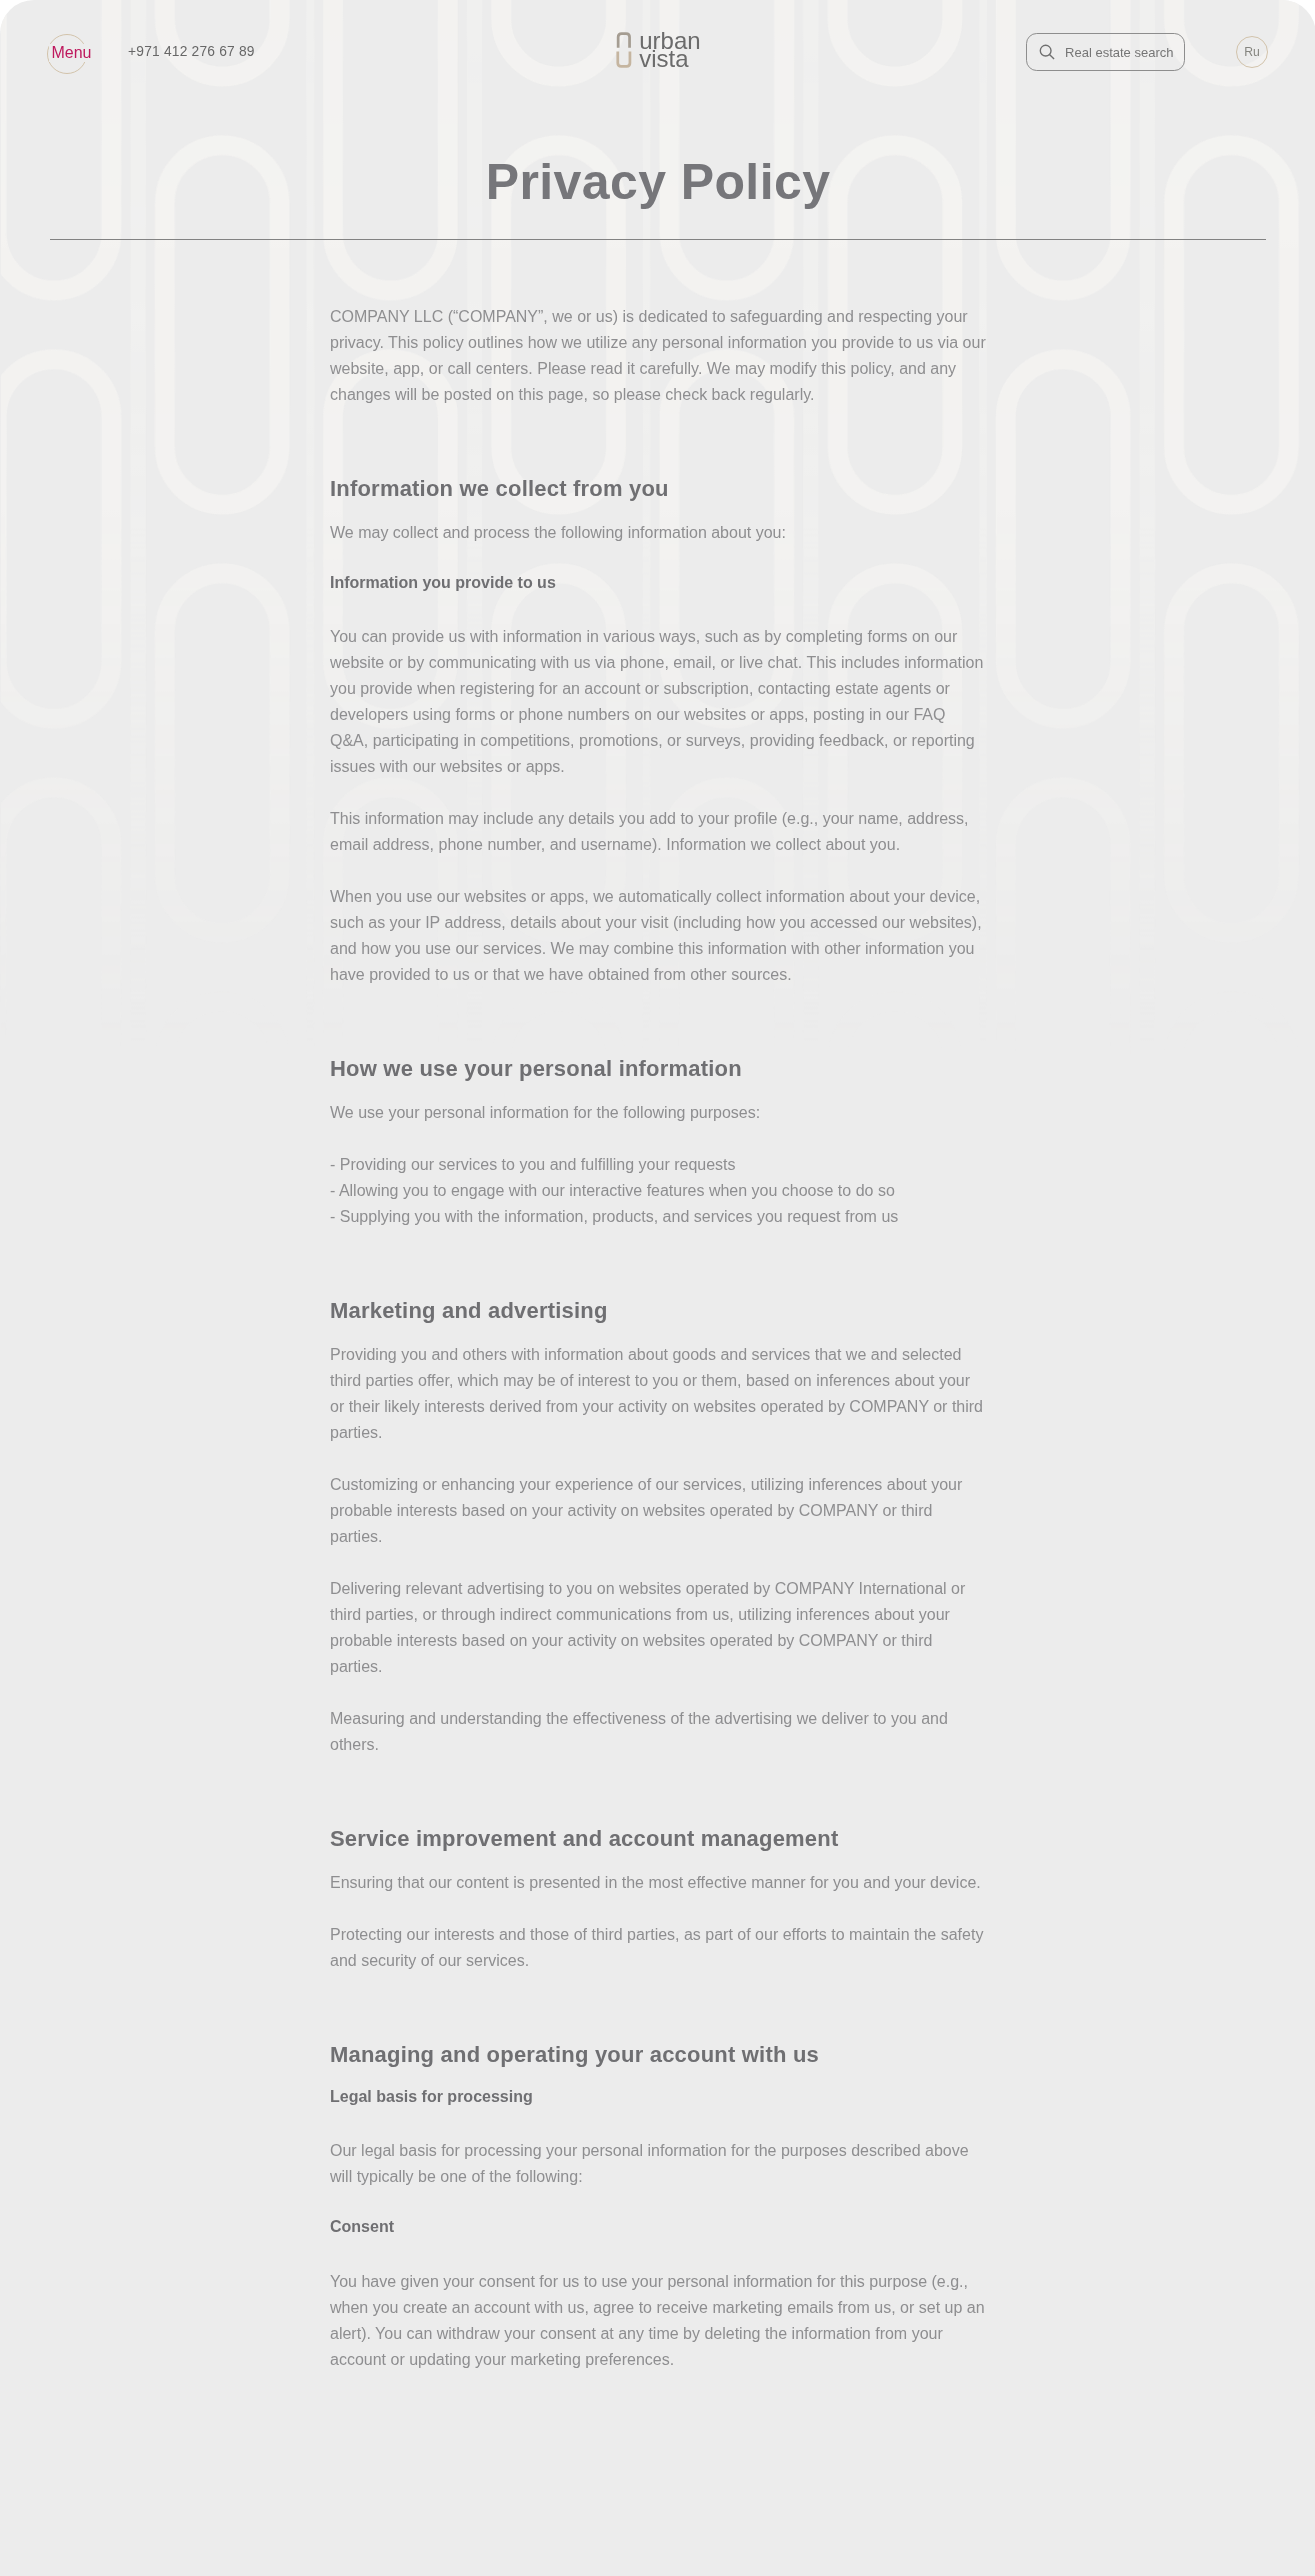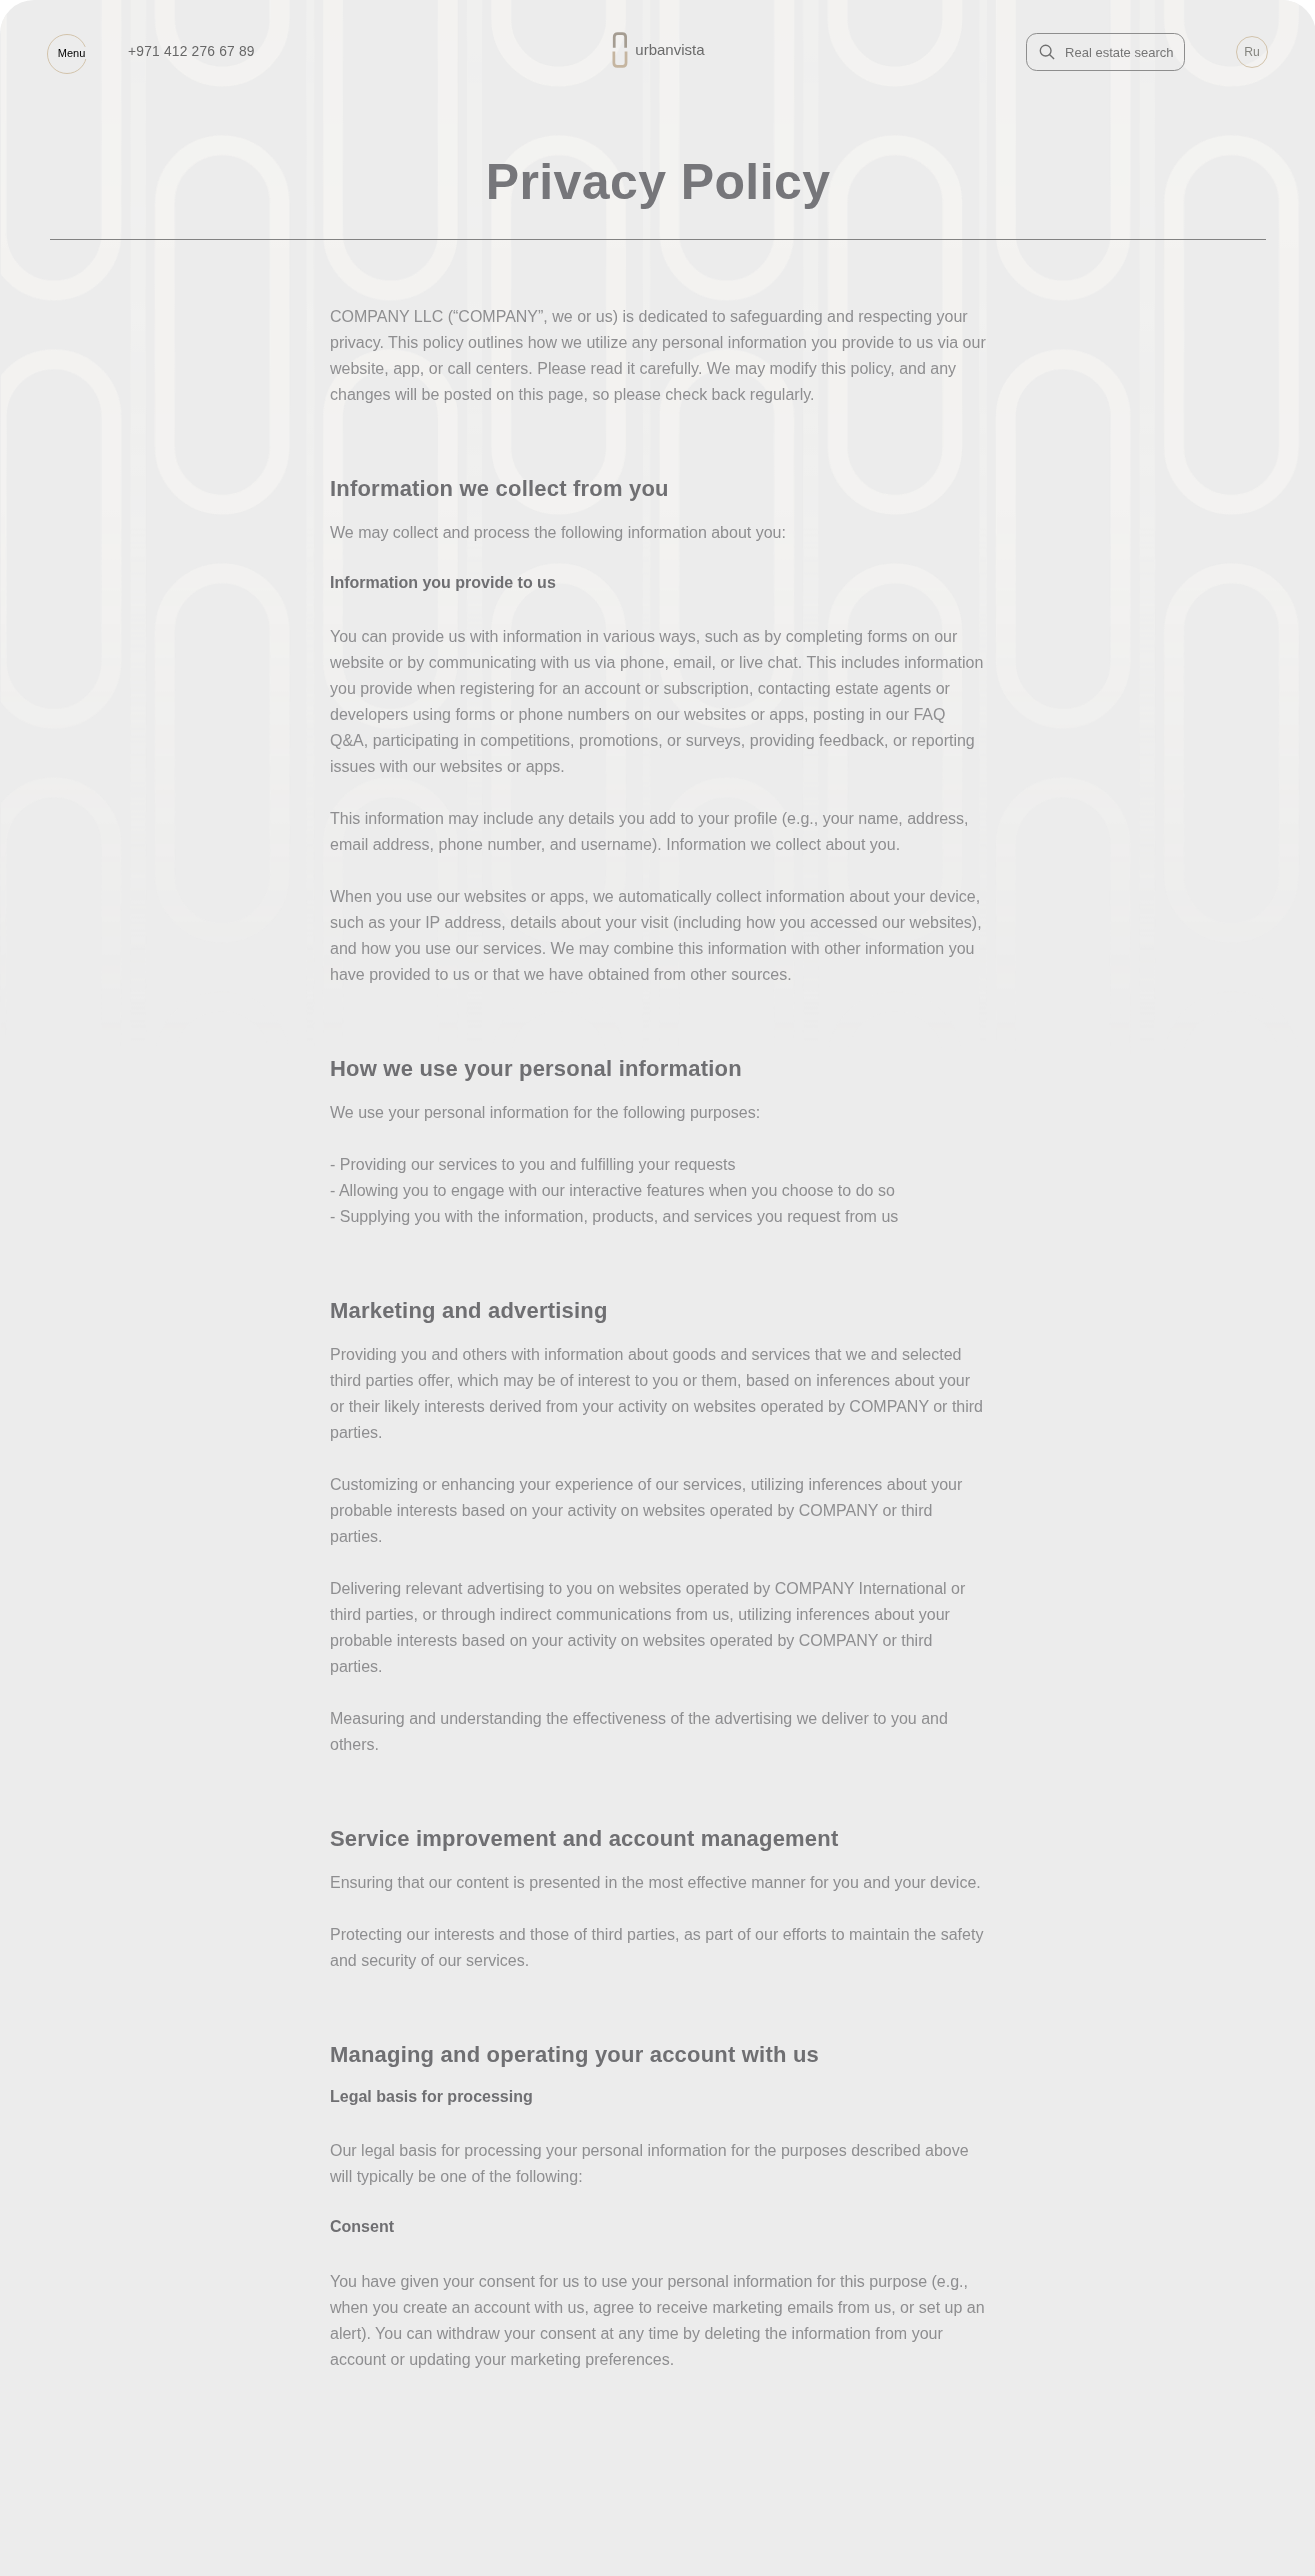--- a/index.html
+++ b/index.html
@@ -17,26 +17,26 @@
   .bg-pattern{position:absolute;top:0;left:0;z-index:0;pointer-events:none;}
   header, .title-wrap, .content{position:relative;z-index:1;}
 
   
   header{height:104px;}
   .menu-btn{position:absolute;left:44px;top:31px;width:44px;height:44px;
     display:flex;align-items:center;justify-content:center;cursor:pointer;}
   .menu-circle{position:absolute;left:3.1px;top:3.1px;width:38px;height:38px;border-radius:50%;
     border:1.1px solid #d2c3ab;}
   .menu-label{position:relative;z-index:1;background:#ececec;padding:0 2.3px;
-    font-size:11px;color:#000000;margin-left:11px;}
+    font-size:16px;color:#be185d;margin-left:11px;}
   .phone{position:absolute;left:128px;top:44px;font-size:13.8px;color:#676767;
     text-decoration:none;letter-spacing:0.2px;}
   .logo{position:absolute;left:50%;top:31px;transform:translateX(-50%);
     display:flex;align-items:center;gap:6.9px;cursor:pointer;}
-  .logo-text{display:flex;flex-direction:row;font-size:15px;line-height:18.4px;color:#6b6b6b;}
+  .logo-text{display:flex;flex-direction:column;font-size:24px;line-height:18.4px;color:#6b6b6b;}
   .header-right{position:absolute;right:48px;top:33px;display:flex;align-items:center;gap:51px;padding-left:24px;}
   .search-btn{display:flex;align-items:center;gap:9.2px;justify-content:center;
     width:159px;height:38px;border:1.1px solid #8d8d8d;border-radius:10.7px;
     background:transparent;cursor:pointer;font-family:inherit;
     font-size:13px;color:#757575;}
   .lang-btn{width:32px;height:32px;border-radius:50%;border:0.8px solid #d2c3ab;
     background:transparent;cursor:pointer;font-family:inherit;
     font-size:12.2px;color:#85857f;display:flex;align-items:center;justify-content:center;}
 
   

